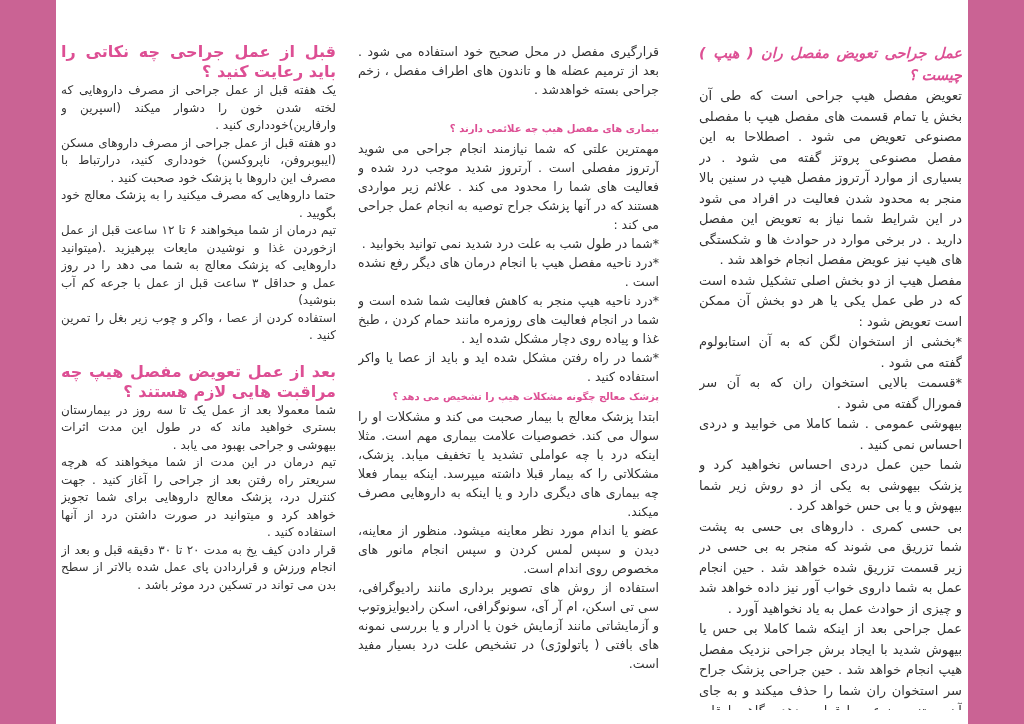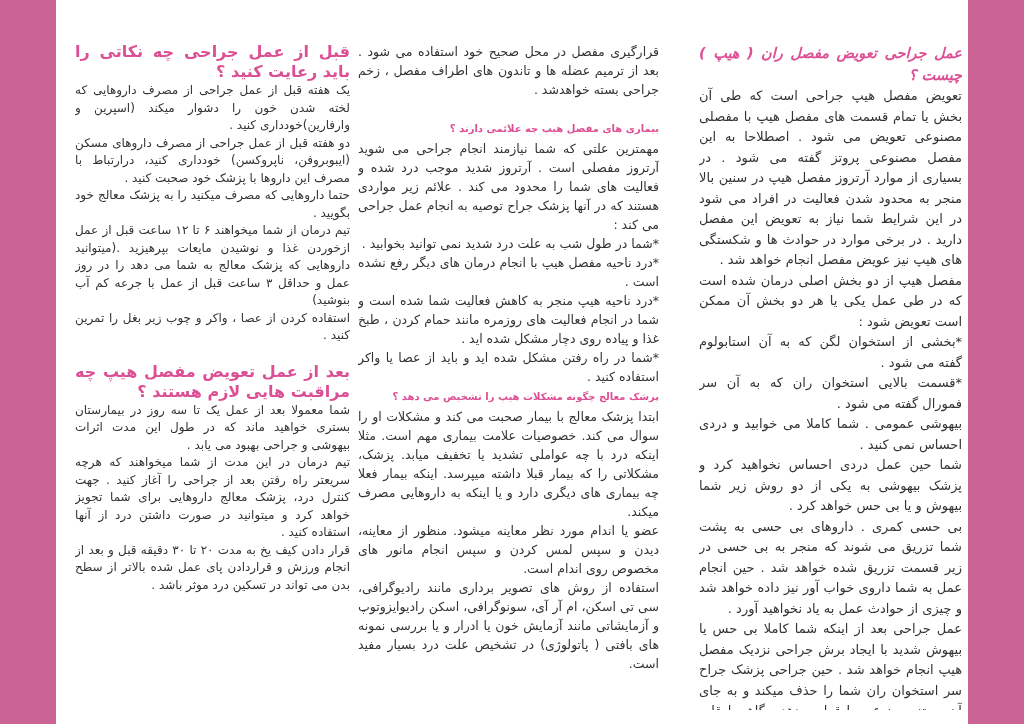--- a/index.html
+++ b/index.html
@@ -57,21 +57,21 @@
   .col-right {
     width: 263px;
     font-size: 13px;
     line-height: 20.5px;
   }
   .col-right .heading { font-size: 14.5px; line-height: 22px; font-style: italic; }
 
   .col-middle {
     width: 301px;
     margin-right: 40px;
-    margin-left: 8px;
+    margin-left: 22px;
     font-size: 12.5px;
     line-height: 19px;
   }
   .col-middle .heading { font-size: 10px; line-height: 21px; }
   .col-middle .spacer  { height: 19px; }
 
   .col-left {
     width: 275px;
     font-size: 12px;
     line-height: 17.5px;
@@ -82,21 +82,21 @@
 </head>
 <body>
 
 <div class="page">
   <div class="band band-left"></div>
   <div class="band band-right"></div>
   <div class="content">
     <div class="col col-right">
         <div class="heading">عمل جراحی تعویض مفصل ران ( هیپ ) چیست ؟</div>
         <div class="para">تعویض مفصل هیپ جراحی است که طی آن بخش یا تمام قسمت های مفصل هیپ با مفصلی مصنوعی تعویض می شود . اصطلاحا به این مفصل مصنوعی پروتز گفته می شود . در بسیاری از موارد آرتروز مفصل هیپ در سنین بالا منجر به محدود شدن فعالیت در افراد می شود در این شرایط شما نیاز به تعویض این مفصل دارید . در برخی موارد در حوادث ها و شکستگی های هیپ نیز عویض مفصل انجام خواهد شد .</div>
-        <div class="para">مفصل هیپ از دو بخش اصلی درمان شده است که در طی عمل یکی یا هر دو بخش آن ممکن است تعویض شود :</div>
+        <div class="para">مفصل هیپ از دو بخش اصلی تشکیل شده است که در طی عمل یکی یا هر دو بخش آن ممکن است تعویض شود :</div>
         <div class="para">*بخشی از استخوان لگن که به آن استابولوم گفته می شود .</div>
         <div class="para">*قسمت بالایی استخوان ران که به آن سر فمورال گفته می شود .</div>
         <div class="para">بیهوشی عمومی . شما کاملا می خوابید و دردی احساس نمی کنید .</div>
         <div class="para">شما حین عمل دردی احساس نخواهید کرد و پزشک بیهوشی به یکی از دو روش زیر شما بیهوش و یا بی حس خواهد کرد .</div>
         <div class="para">بی حسی کمری . داروهای بی حسی به پشت شما تزریق می شوند که منجر به بی حسی در زیر قسمت تزریق شده خواهد شد . حین انجام عمل به شما داروی خواب آور نیز داده خواهد شد و چیزی از حوادث عمل به یاد نخواهید آورد .</div>
         <div class="para">عمل جراحی بعد از اینکه شما کاملا بی حس یا بیهوش شدید با ایجاد برش جراحی نزدیک مفصل هیپ انجام خواهد شد . حین جراحی پزشک جراح سر استخوان ران شما را حذف میکند و به جای آن پروتز مصنوعی را قرار میدهد . گاهی اوقات از سیمان مخصوص ارتوپدی جهت اطمینان از</div>
       </div>
     <div class="col col-middle">
         <div class="para">قرارگیری مفصل در محل صحیح خود استفاده می شود . بعد از ترمیم عضله ها و تاندون های اطراف مفصل ، زخم جراحی بسته خواهدشد .</div>
         <div class="spacer"></div>

